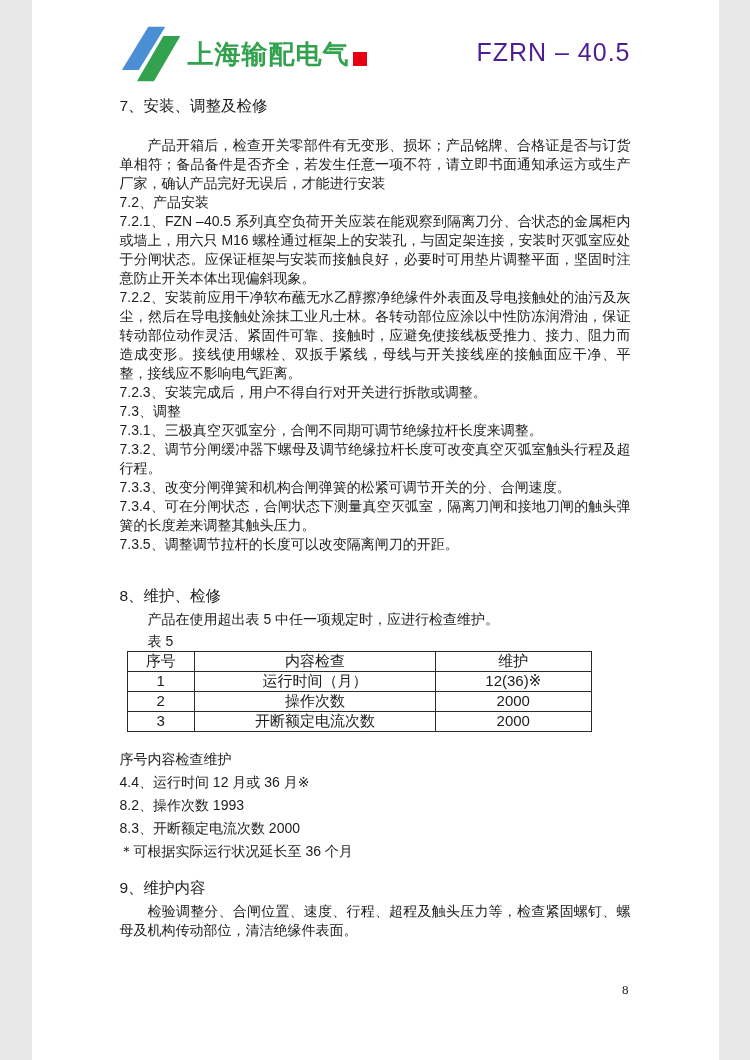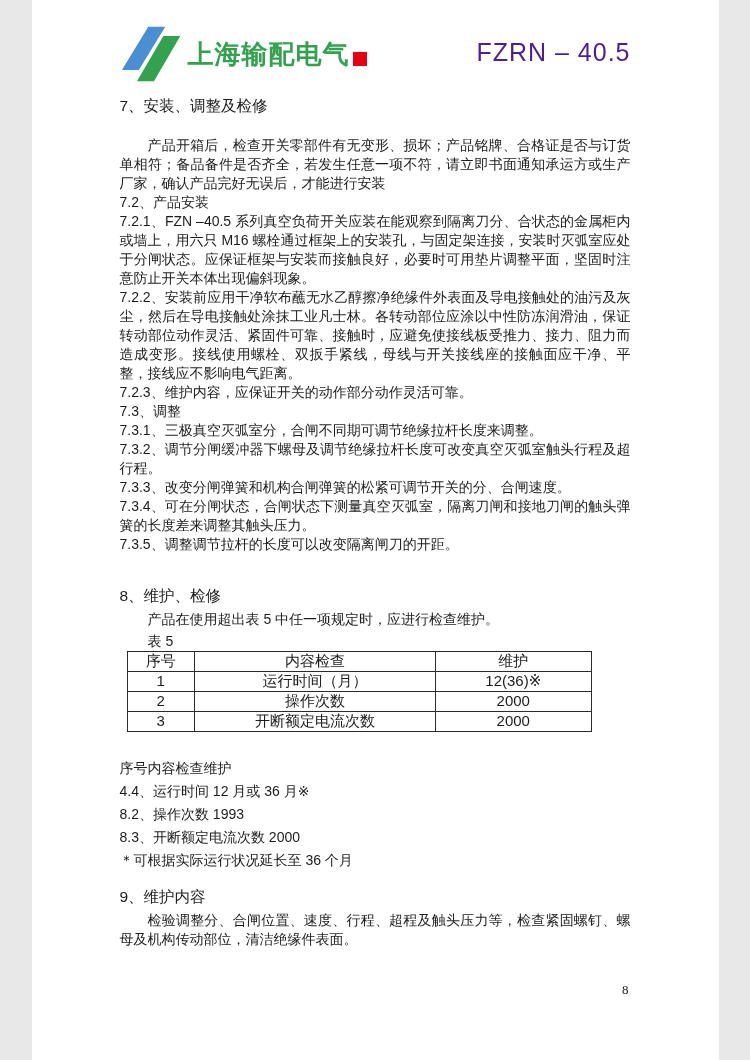--- a/index.html
+++ b/index.html
@@ -38,21 +38,21 @@
   
   .content{padding:0 88px;}
   p{margin:0;}
   .h-main{font-size:15.5px;line-height:19px;}
   .body{font-size:14px;line-height:19px;text-align:justify;}
   .indent{text-indent:2em;}
   .mt-first{margin-top:8px;margin-bottom:21px;}
   .mt-sec8{margin-top:32px;margin-bottom:3px;}
   .lh23{line-height:23px;}
   .caption{line-height:20px;}
-  .mt-note{margin-top:25px;}
+  .mt-note{margin-top:16px;}
   .mt-sec9{margin-top:15px;margin-bottom:5px;}
   
   table{
     border-collapse:collapse;table-layout:fixed;
     width:465px;margin-left:7px;
   }
   th,td{
     border:1px solid #2b2b2b;
     font-weight:normal;text-align:center;vertical-align:middle;
     font-size:15px;height:19px;padding:0 2px;line-height:1.1;
@@ -84,21 +84,21 @@
 
   <main class="content">
 
     <p class="h-main mt-first">7、安装、调整及检修</p>
 
     <p class="body indent">产品开箱后，检查开关零部件有无变形、损坏；产品铭牌、合格证是否与订货单相符；备品备件是否齐全，若发生任意一项不符，请立即书面通知承运方或生产厂家，确认产品完好无误后，才能进行安装</p>
 
     <p class="body">7.2、产品安装</p>
     <p class="body">7.2.1、FZN –40.5 系列真空负荷开关应装在能观察到隔离刀分、合状态的金属柜内或墙上，用六只 M16 螺栓通过框架上的安装孔，与固定架连接，安装时灭弧室应处于分闸状态。应保证框架与安装而接触良好，必要时可用垫片调整平面，坚固时注意防止开关本体出现偏斜现象。</p>
     <p class="body">7.2.2、安装前应用干净软布蘸无水乙醇擦净绝缘件外表面及导电接触处的油污及灰尘，然后在导电接触处涂抹工业凡士林。各转动部位应涂以中性防冻润滑油，保证转动部位动作灵活、紧固件可靠、接触时，应避免使接线板受推力、接力、阻力而造成变形。接线使用螺栓、双扳手紧线，母线与开关接线座的接触面应干净、平整，接线应不影响电气距离。</p>
-    <p class="body">7.2.3、维护内容，应保证开关的动作部分动作灵活可靠。</p>
+    <p class="body">7.2.3、安装完成后，用户不得自行对开关进行拆散或调整。</p>
 
     <p class="body">7.3、调整</p>
     <p class="body">7.3.1、三极真空灭弧室分，合闸不同期可调节绝缘拉杆长度来调整。</p>
     <p class="body">7.3.2、调节分闸缓冲器下螺母及调节绝缘拉杆长度可改变真空灭弧室触头行程及超行程。</p>
     <p class="body">7.3.3、改变分闸弹簧和机构合闸弹簧的松紧可调节开关的分、合闸速度。</p>
     <p class="body">7.3.4、可在分闸状态，合闸状态下测量真空灭弧室，隔离刀闸和接地刀闸的触头弹簧的长度差来调整其触头压力。</p>
     <p class="body">7.3.5、调整调节拉杆的长度可以改变隔离闸刀的开距。</p>
 
     <p class="h-main mt-sec8">8、维护、检修</p>
     <p class="body indent lh23">产品在使用超出表 5 中任一项规定时，应进行检查维护。</p>

